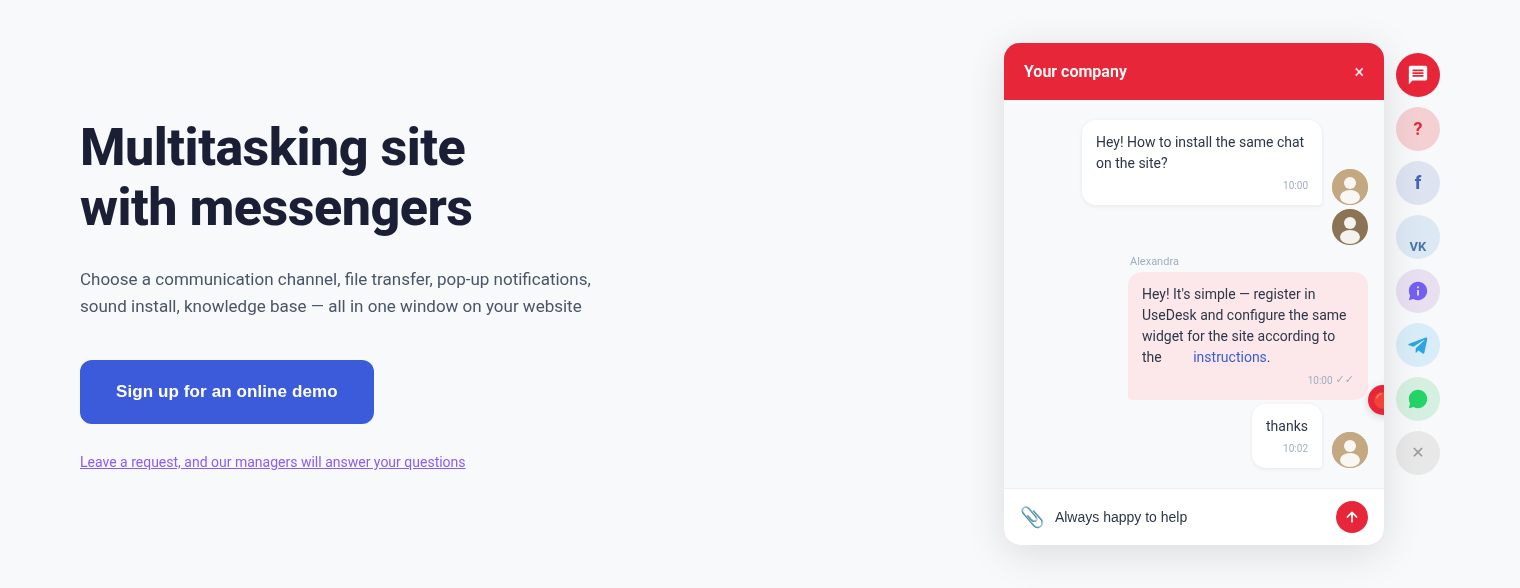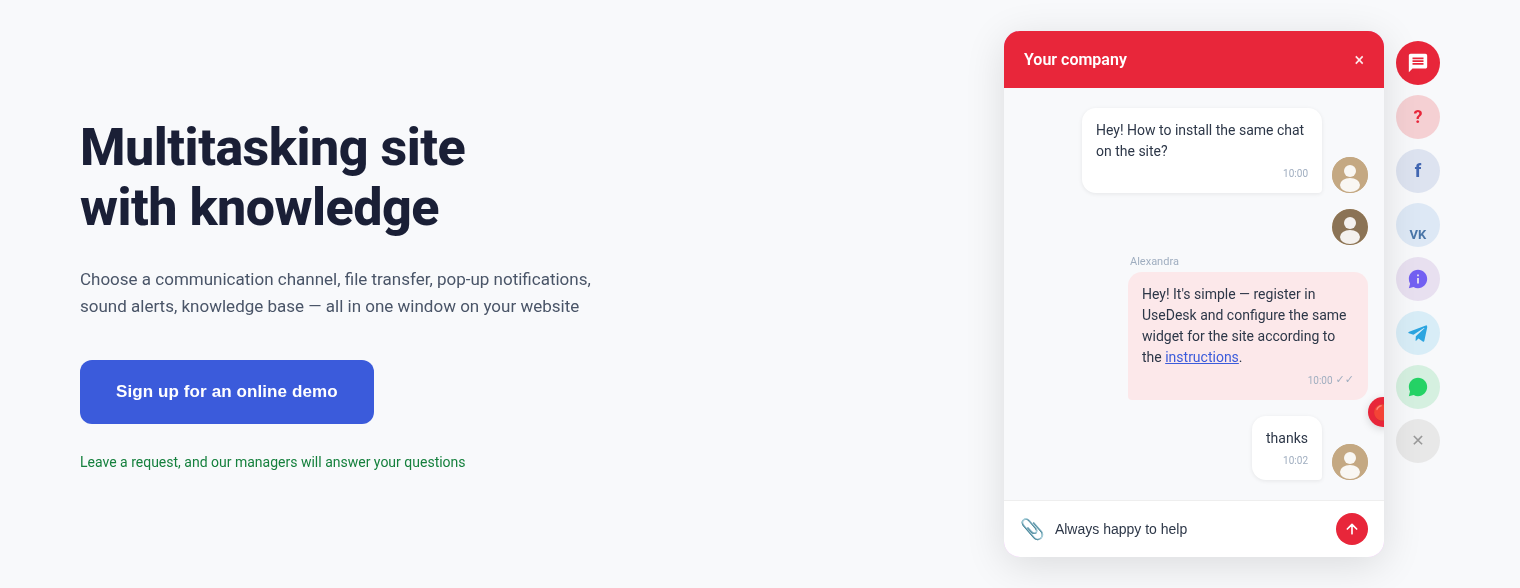--- a/index.html
+++ b/index.html
@@ -55,22 +55,23 @@
       padding: 22px 36px;
       border-radius: 12px;
       border: none;
       cursor: pointer;
       margin-bottom: 22px;
       letter-spacing: 0.1px;
     }
 
     .helper-text {
       font-size: 14px;
-      color: #15803d;
+      color: #8b5cf6;
       margin-top: 8px;
+      text-decoration: underline;
     }
 
     
     .right-section {
       flex: 0 0 auto;
       display: flex;
       align-items: flex-start;
       position: relative;
     }
 
@@ -103,21 +104,21 @@
       cursor: pointer;
       opacity: 0.9;
     }
 
     .chat-body {
       padding: 20px 16px;
       background: #f8f9fb;
       min-height: 360px;
       display: flex;
       flex-direction: column;
-      gap: 16px;
+      gap: 4px;
     }
 
     
     .message-row {
       display: flex;
       align-items: flex-end;
       gap: 10px;
     }
 
     .message-row.user {
@@ -175,21 +176,21 @@
     }
 
     .bubble.agent-bubble {
       background: #fce8ea;
       color: #2d3748;
       border-bottom-left-radius: 4px;
     }
 
     .bubble .link {
       color: #3b5bdb;
-      text-decoration: underline;
+      margin-left: 28px;
     }
 
     .timestamp {
       font-size: 10px;
       color: #a0aec0;
       margin-top: 4px;
       text-align: right;
       display: flex;
       align-items: center;
       justify-content: flex-end;
@@ -319,23 +320,23 @@
     }
   </style>
 </head>
 <body>
 
 <div class="page-wrapper">
 
   <div class="left-section">
     <h1 class="main-heading">
       <span>Multitasking site</span><br>
-      <span>with knowledge</span>
+      <span>with messengers</span>
     </h1>
-    <p class="subtitle">Choose a communication channel, file transfer, pop-up notifications, sound alerts, knowledge base — all in one window on your website</p>
+    <p class="subtitle">Choose a communication channel, file transfer, pop-up notifications, sound install, knowledge base — all in one window on your website</p>
     <button class="demo-button">Sign up for an online demo</button>
     <p class="helper-text">Leave a request, and our managers will answer your questions</p>
   </div>
 
   <div class="right-section">
 
     <div class="chat-widget">
 
       <div class="chat-header">
         <span class="chat-header-title">Your company</span>

